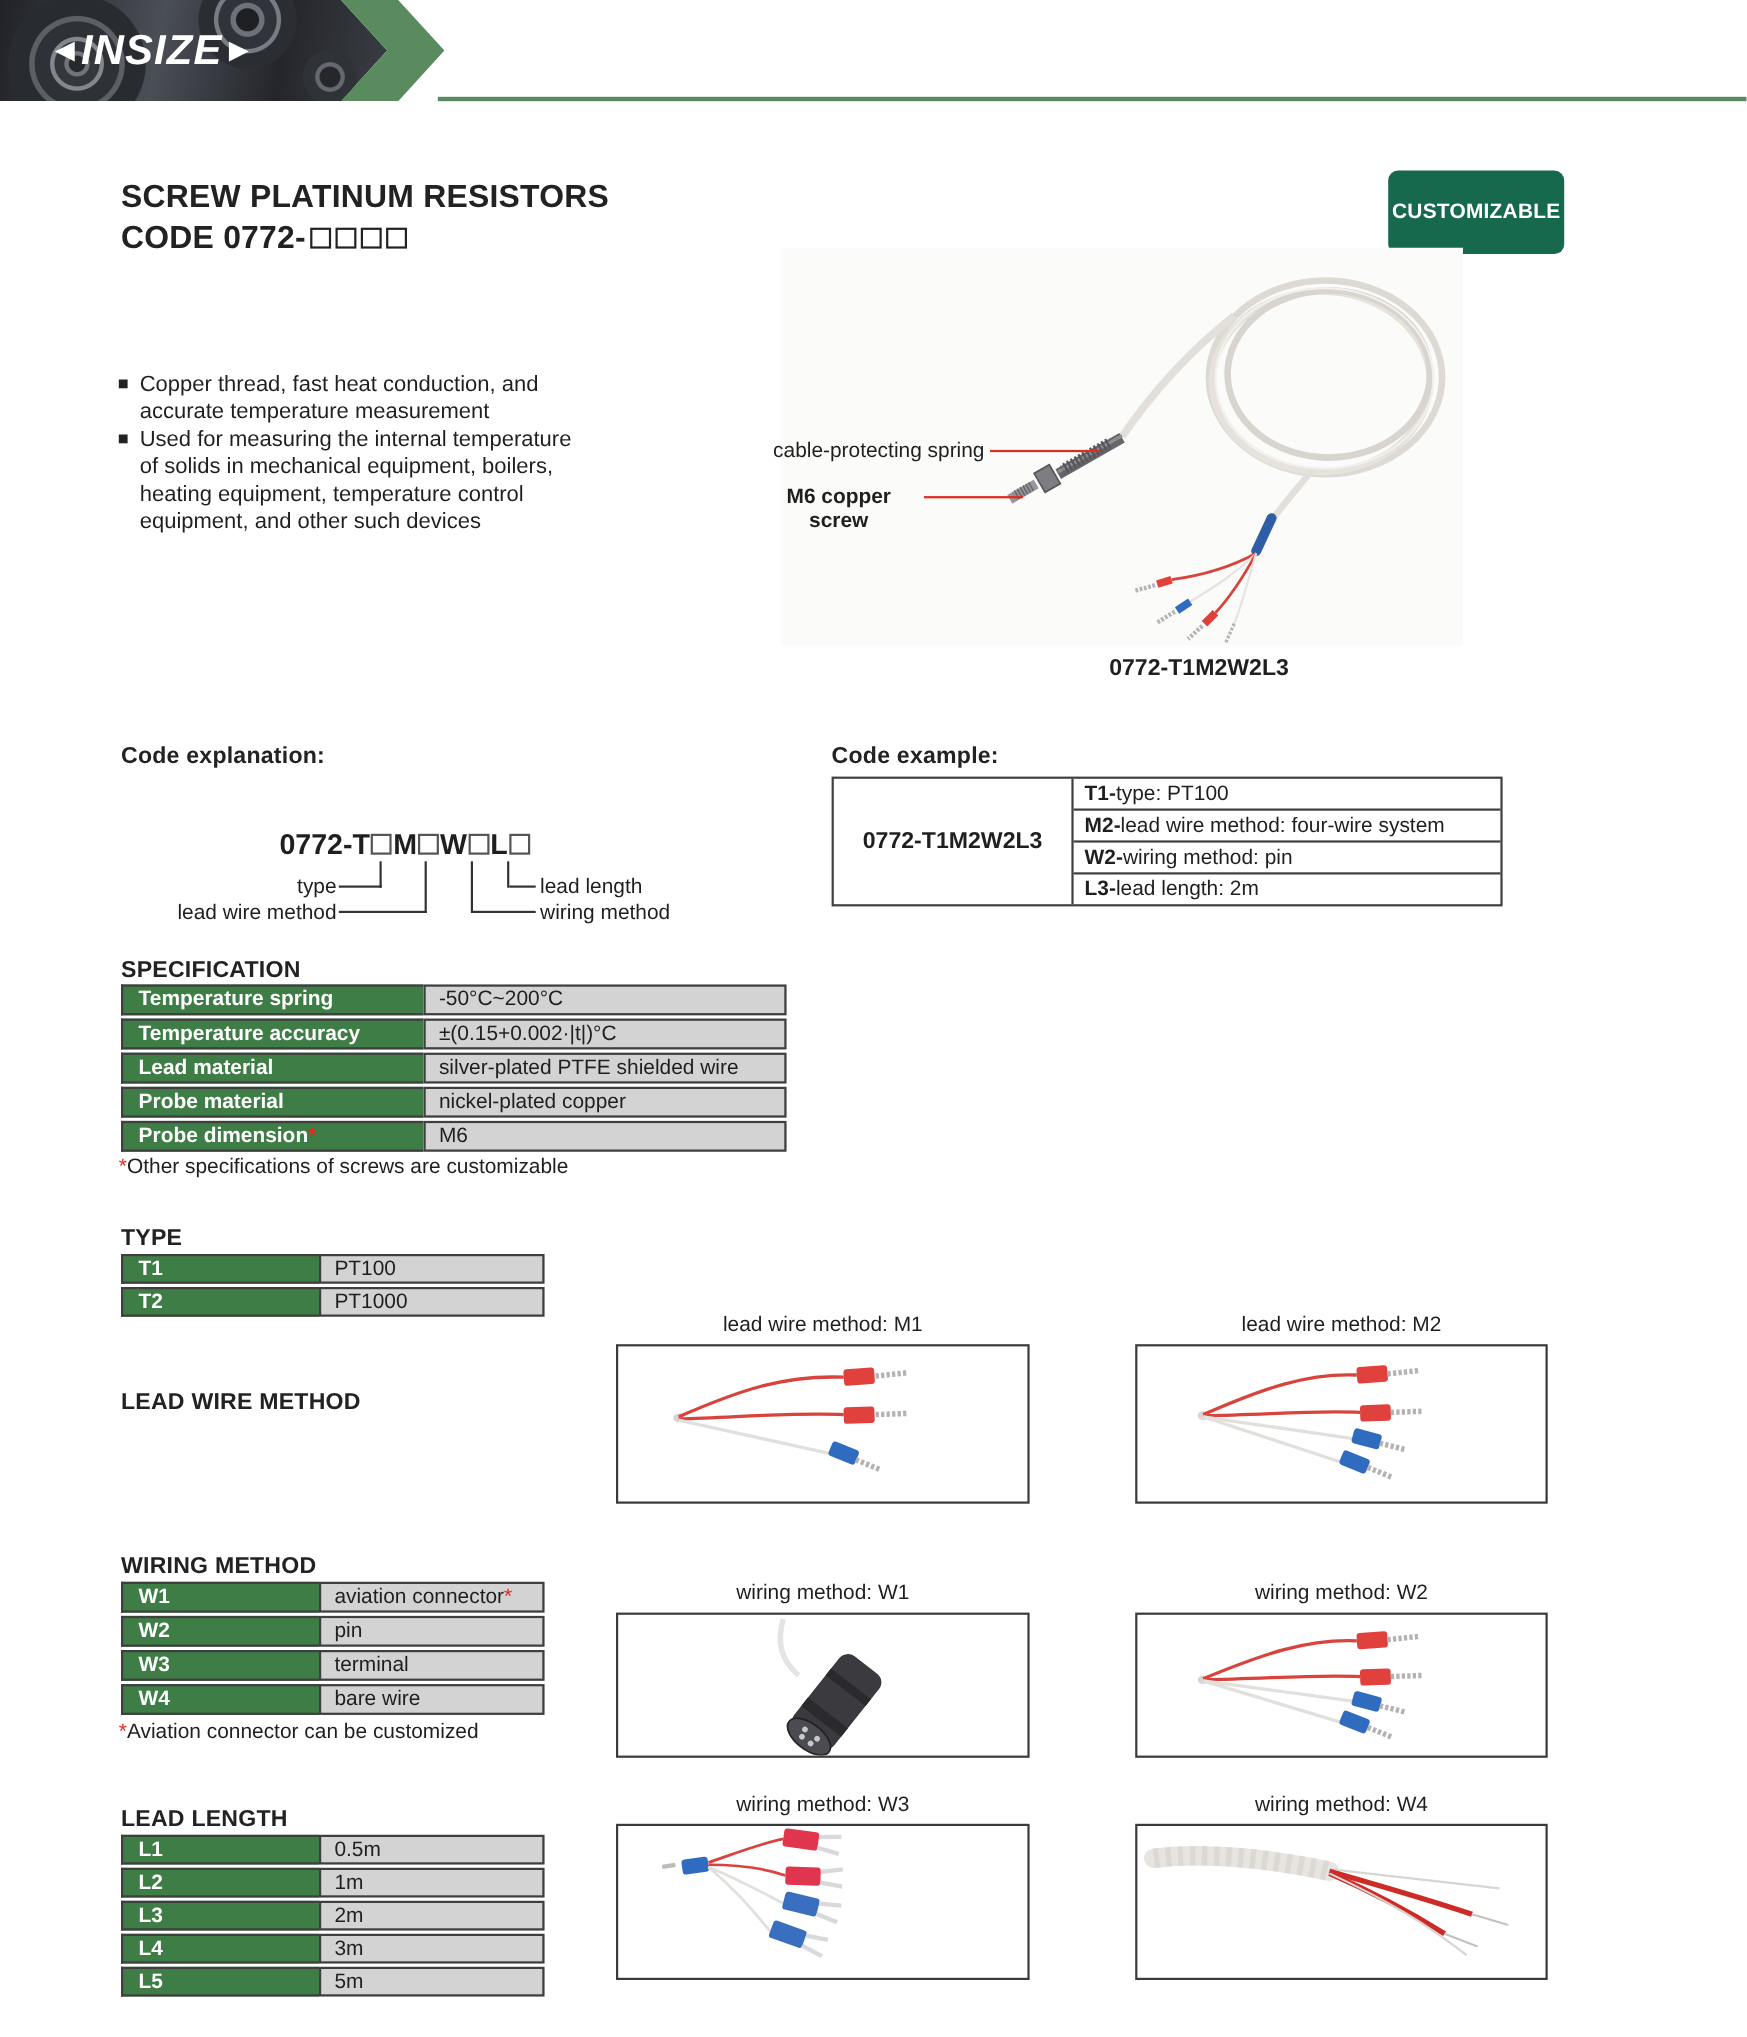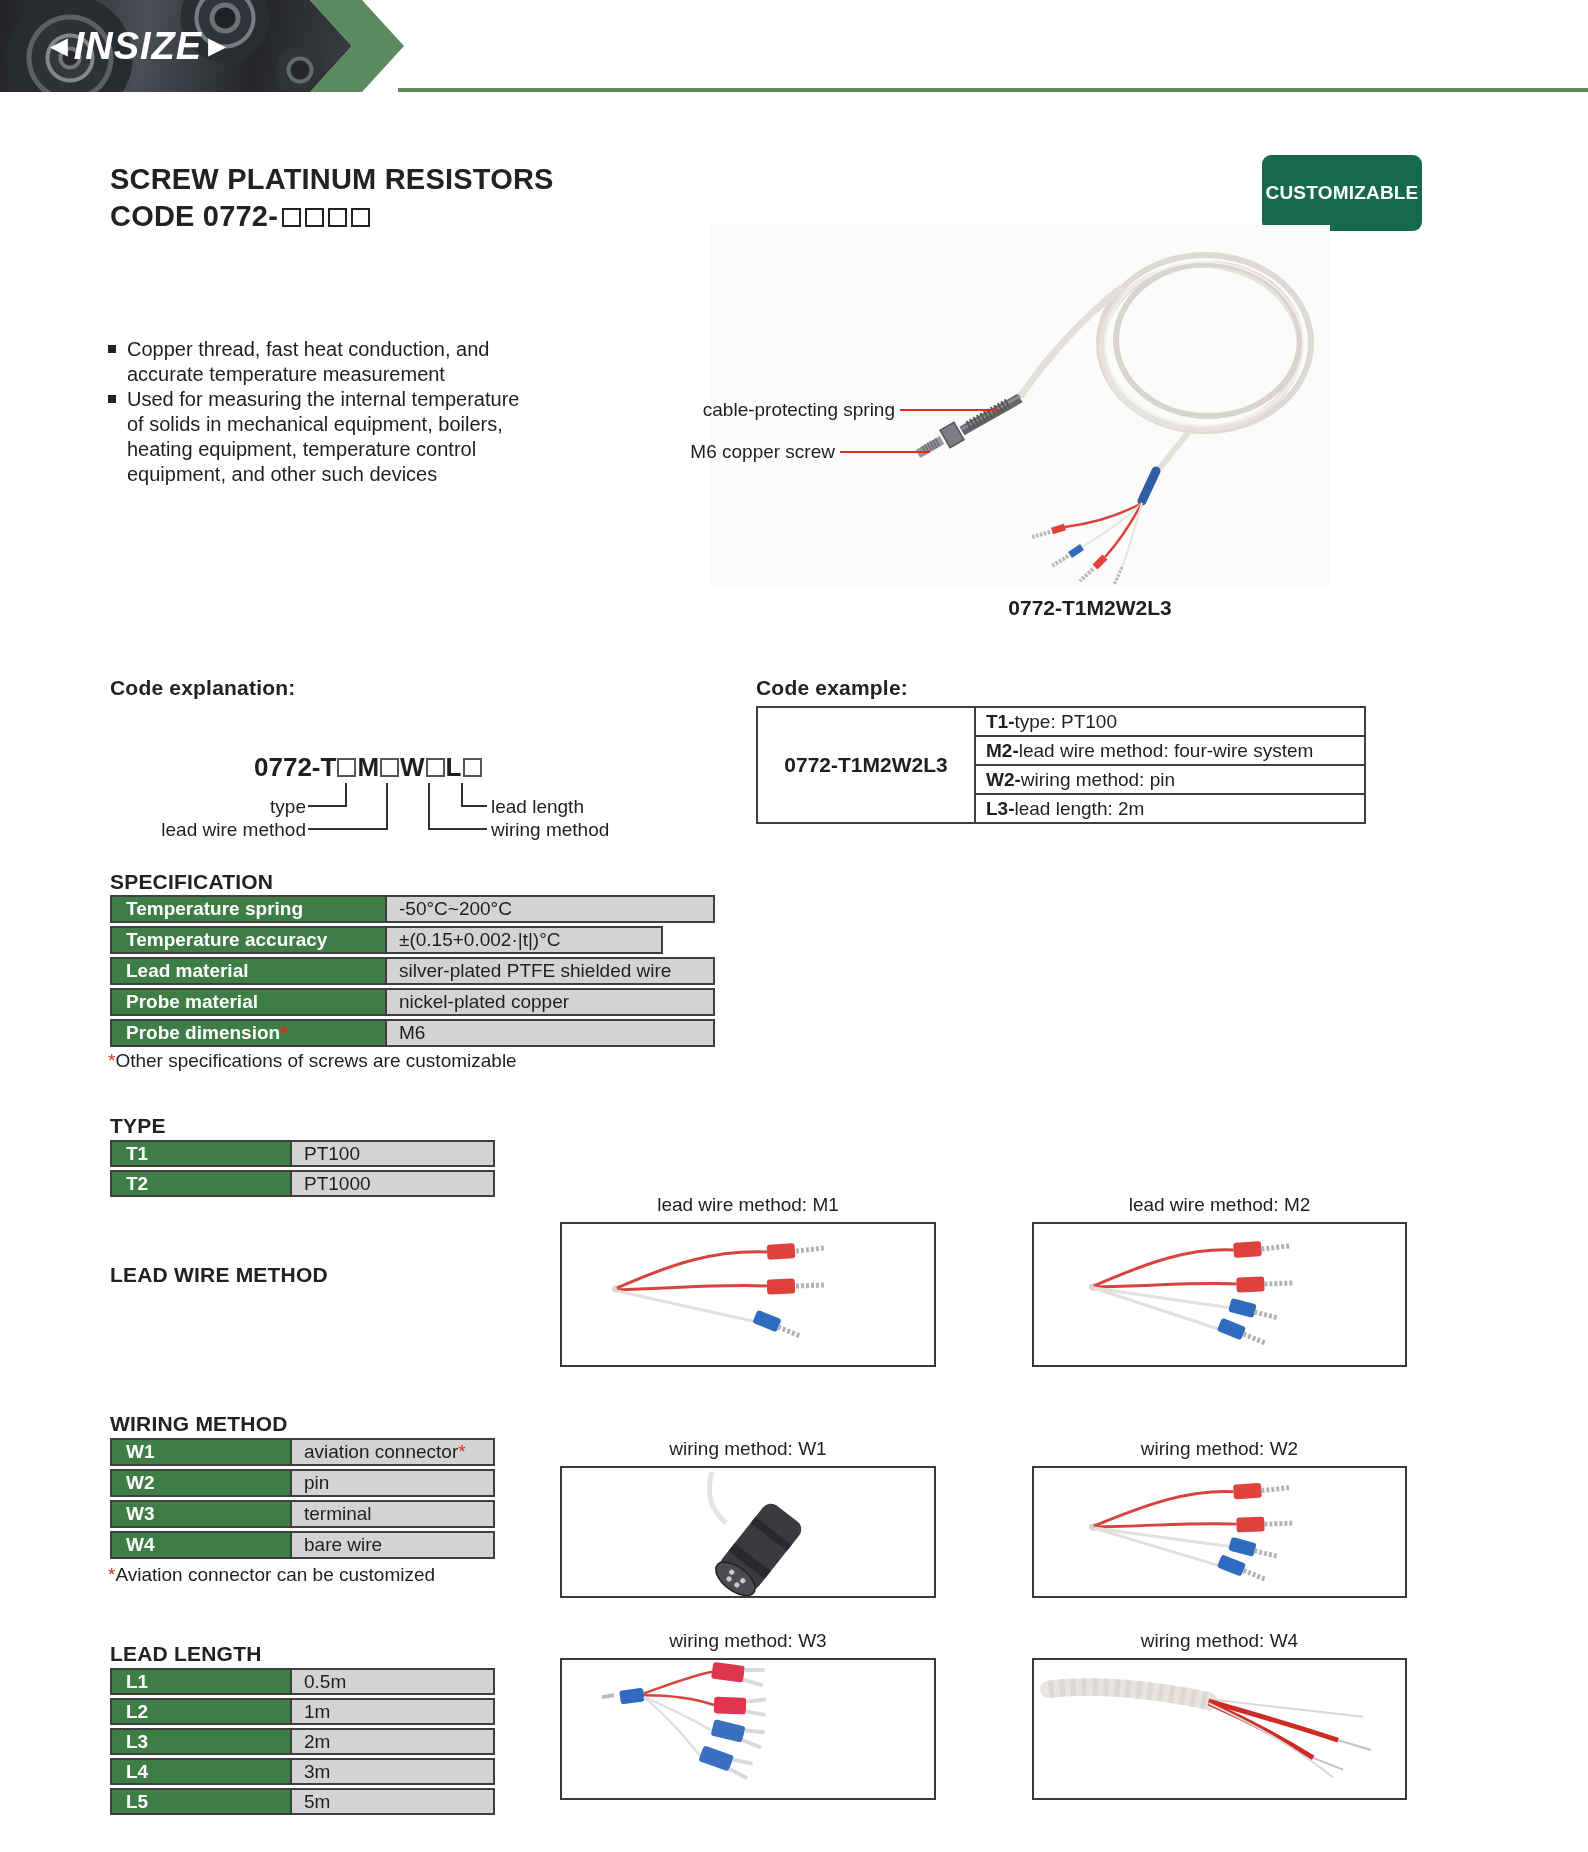--- a/index.html
+++ b/index.html
@@ -124,21 +124,21 @@
     <line x1="318" y1="178" x2="276" y2="202" stroke="#55555a" stroke-width="10" stroke-dasharray="2,2"></line>
     <g transform="rotate(-30 262 210)">
       <rect x="254" y="200" width="16" height="20" fill="#7d7d82" stroke="#55555a" stroke-width="1.5"></rect>
     </g>
     <line x1="252" y1="215" x2="228" y2="229" stroke="#97979c" stroke-width="9"></line>
     <line x1="248" y1="217" x2="232" y2="226" stroke="#6a6a70" stroke-width="9" stroke-dasharray="1.5,1.5"></line>
   </svg>
 
   <div class="abs plabel" style="left:690px;top:399px;width:205px;text-align:right;">cable-protecting spring</div>
   <div class="leader" style="left:900px;top:409px;width:100px;"></div>
-  <div class="abs plabel" style="left:690px;top:441px;width:145px;text-align:right;">M6 copper screw</div>
+  <div class="abs plabel" style="left:690px;top:441px;width:145px;text-align:center;font-weight:bold;">M6 copper screw</div>
   <div class="leader" style="left:840px;top:451px;width:90px;"></div>
   <div class="abs" style="left:940px;top:596px;width:300px;text-align:center;font-weight:bold;font-size:21px;">0772-T1M2W2L3</div>
 
   <div class="abs h2" style="left:110px;top:676px;">Code explanation:</div>
   <div id="diagram" class="abs">
     <div id="diag-code">
       <span>0772-T</span><span class="sq"></span><span>M</span><span class="sq"></span><span>W</span><span class="sq"></span><span>L</span><span class="sq"></span>
     </div>
     <div class="dline" style="left:285px;top:33px;width:2px;height:24px;"></div>
     <div class="dline" style="left:326px;top:33px;width:2px;height:47px;"></div>
@@ -184,21 +184,21 @@
           <span>Temperature spring</span>
         </div>
         <div class="cv" style="width:330px;height:28px;">
           <span>-50°C~200°C</span>
         </div>
       </div>
     <div class="trow">
         <div class="cg" style="width:275px;height:28px;">
           <span>Temperature accuracy</span>
         </div>
-        <div class="cv" style="width:278px;height:28px;">
+        <div class="cv" style="width:330px;height:28px;">
           <span>±(0.15+0.002·|t|)°C</span>
         </div>
       </div>
     <div class="trow">
         <div class="cg" style="width:275px;height:28px;">
           <span>Lead material</span>
         </div>
         <div class="cv" style="width:330px;height:28px;">
           <span>silver-plated PTFE shielded wire</span>
         </div>

